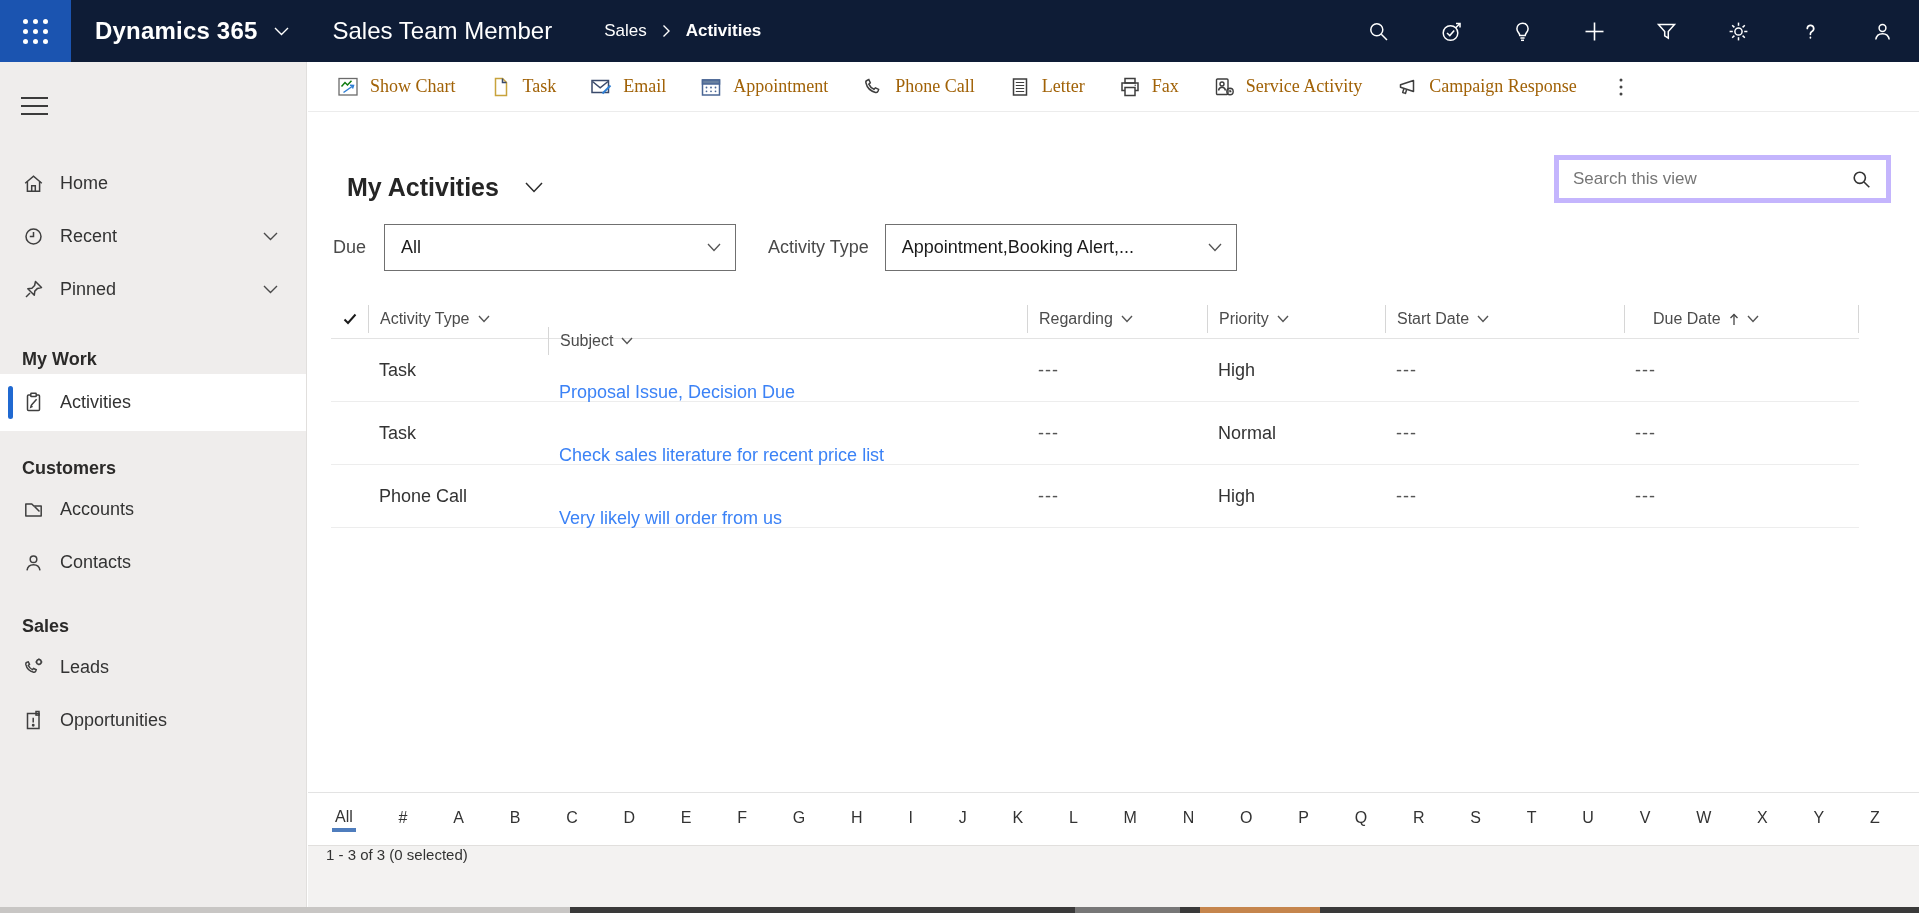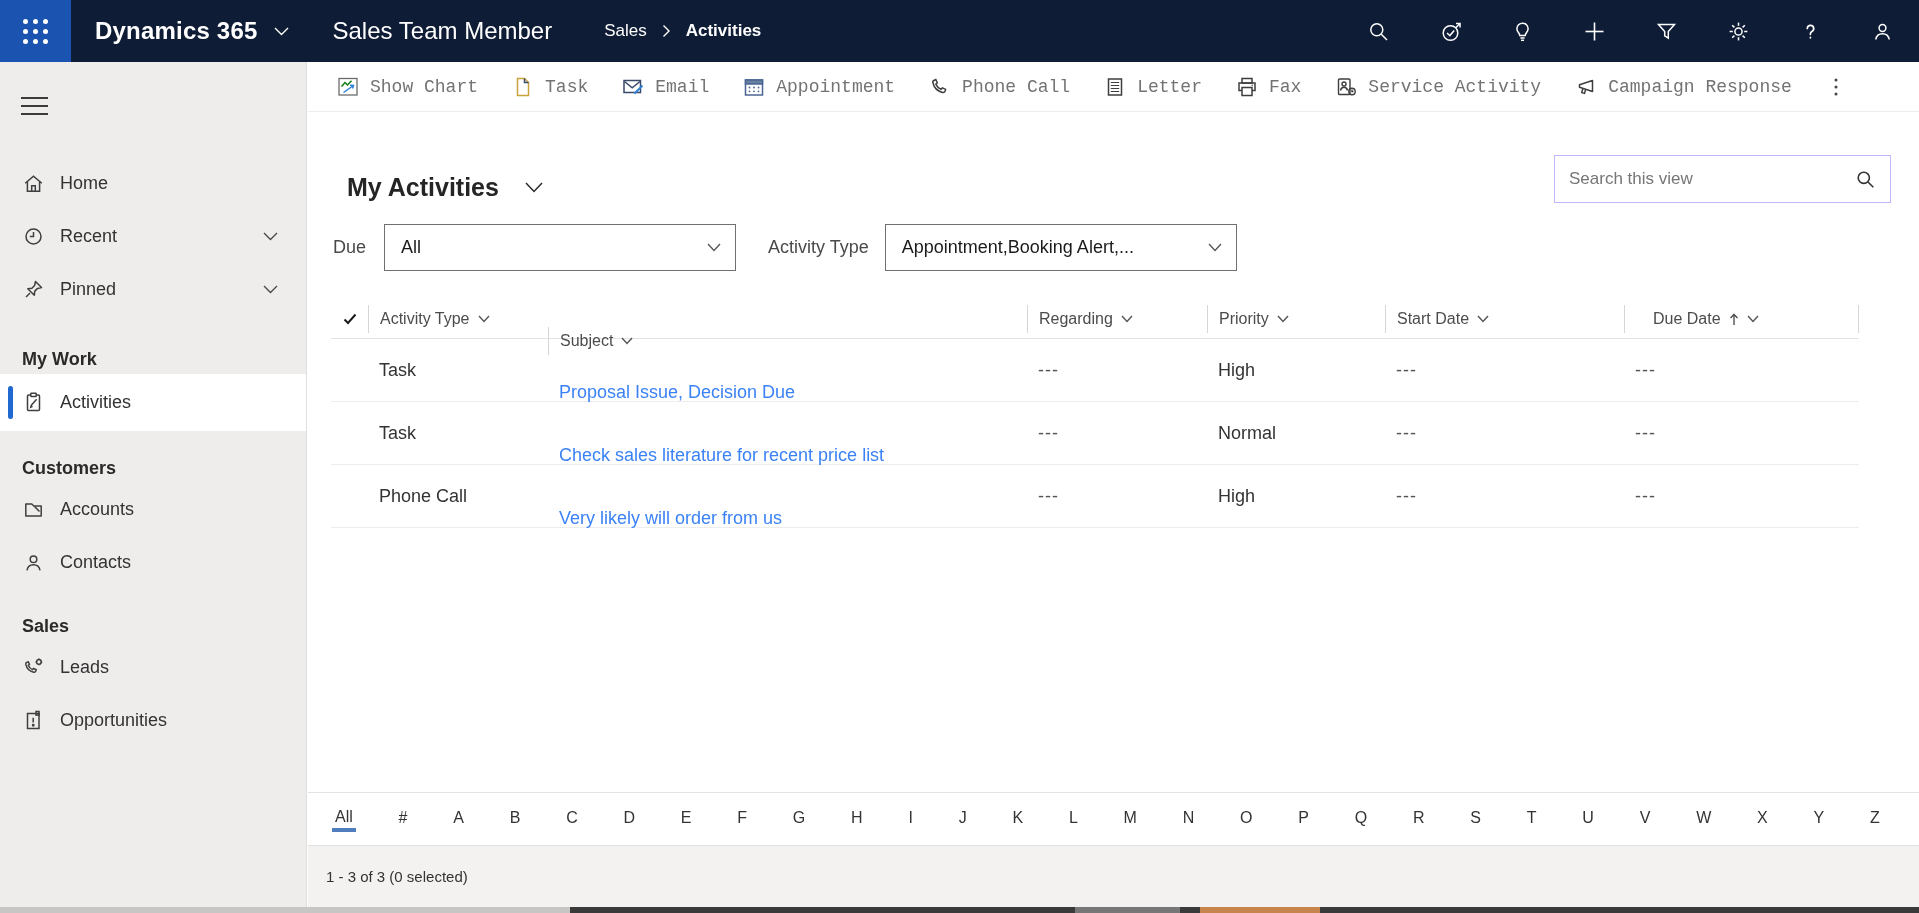--- a/index.html
+++ b/index.html
@@ -37,30 +37,30 @@
   .gap28 { height:28px; } .gap20 { height:22px; }
   .sitem.selected { background:#fff; height:57px; }
   .selbar { position:absolute; left:8px; top:12px; width:5px; height:33px;
     border-radius:3px; background:#2069d1; }
 
   
   .main { position:absolute; top:62px; left:308px; right:0; bottom:0; background:#fff; }
   .cmdbar { height:50px; display:flex; align-items:center; padding-left:12px;
     border-bottom:1px solid #ececec; }
   .cmd { display:flex; align-items:center; gap:11px; border:none; background:none;
-    font-family:Liberation Mono, monospace; font-size:18px; color:#737373; padding:0 17px; height:50px;
+    font-family:Liberation Serif, serif; font-size:18px; color:#a16207; padding:0 17px; height:50px;
     cursor:pointer; white-space:nowrap; }
   .cmd-more { padding:0 14px; margin-left:10px; }
 
   .content { position:absolute; top:50px; left:0; right:0; bottom:0; }
   .view-title { position:absolute; top:61px; left:39px; display:flex;
     align-items:center; gap:26px; cursor:pointer; }
   .view-title .t { font-size:25px; font-weight:600; color:#252525; }
   .searchbox { position:absolute; top:43px; right:28px; width:337px; height:48px;
-    border:1px solid #c4b5fd; background:#fff; display:flex; align-items:center; }
+    border:5px solid #c4b5fd; background:#fff; display:flex; align-items:center; }
   .searchbox input { flex:1; border:none; outline:none; font-family:inherit;
     font-size:17px; color:#333; padding-left:14px; background:transparent; }
   .searchbox input::placeholder { color:#767676; }
   .searchbox .sico { margin-right:14px; cursor:pointer; }
 
   .filters { position:absolute; top:112px; left:25px; display:flex; align-items:center; }
   .flabel { font-size:18px; color:#4a4a4a; }
   .dropdown { width:352px; height:47px; border:1px solid #707070; background:#fff;
     display:flex; align-items:center; margin-left:18px; cursor:pointer; }
   .dropdown .val { flex:1; font-size:18px; color:#1b1b1b; padding-left:16px;
@@ -85,21 +85,21 @@
   .dash { color:#555; letter-spacing:1px; }
   a.link { color:#3b82f6; text-decoration:none; cursor:pointer; }
 
   
   .jumpbar { position:absolute; left:0; right:0; bottom:68px; height:53px;
     background:#fff; border-top:1px solid #e3e3e3; display:flex; align-items:center;
     justify-content:space-between; padding:0 36px 0 24px; }
   .jump { font-size:16px; color:#333; cursor:pointer; padding:2px 3px 4px; }
   .jump.selected { border-bottom:4px solid #4f7dbd; padding-bottom:2px; }
   .statusbar { position:absolute; left:0; right:0; bottom:6px; height:62px;
-    background:#f3f2f1; border-top:1px solid #e1dfdd; display:flex; align-items:center;
+    background:#f3f2f1; border-top:1px solid #e1dfdd; display:flex; align-items:flex-start;
     padding-left:18px; font-size:15px; color:#333; }
 
   
   .sliver { position:absolute; left:0; bottom:0; width:1919px; height:6px; z-index:50; }
   .sliver i { position:absolute; top:0; bottom:0; display:block; }
 </style>
 </head>
 <body>
 
 <div class="topbar">

